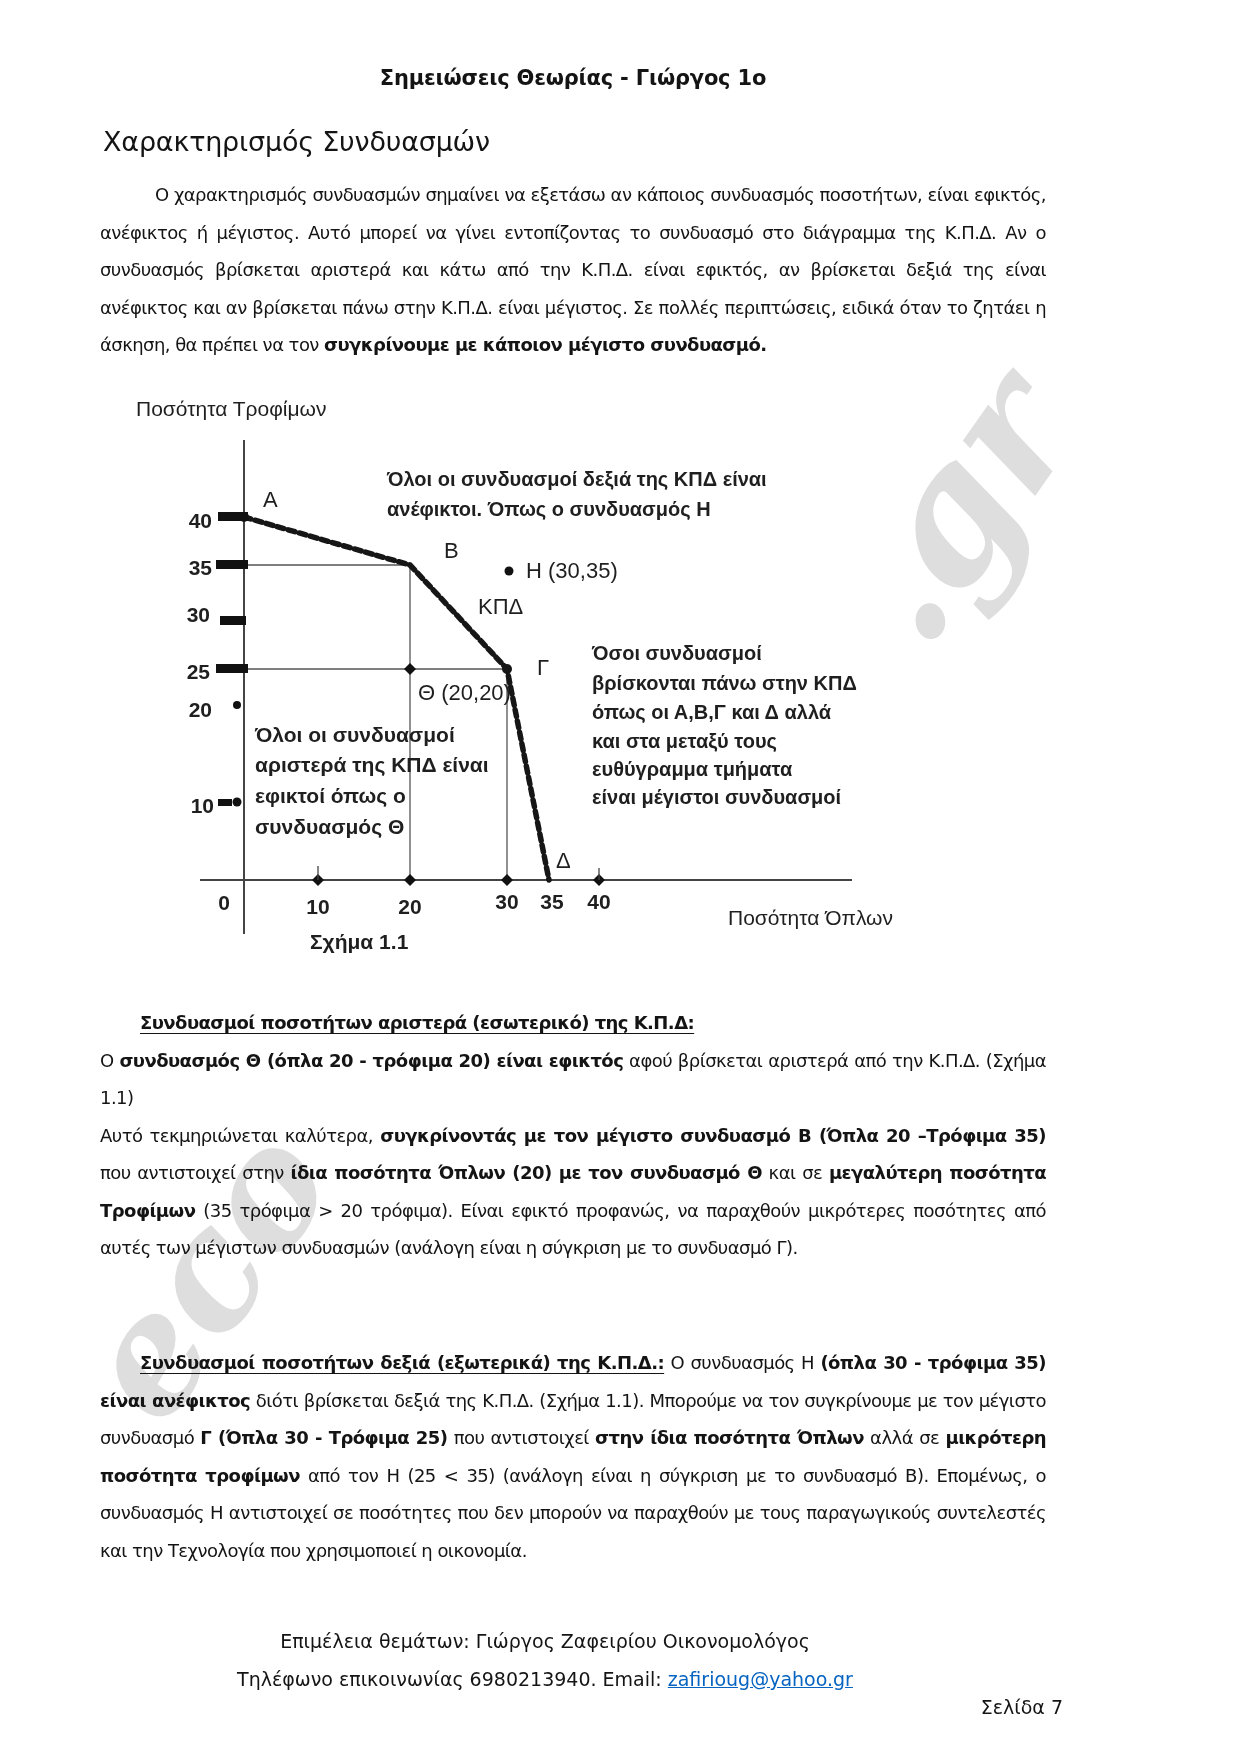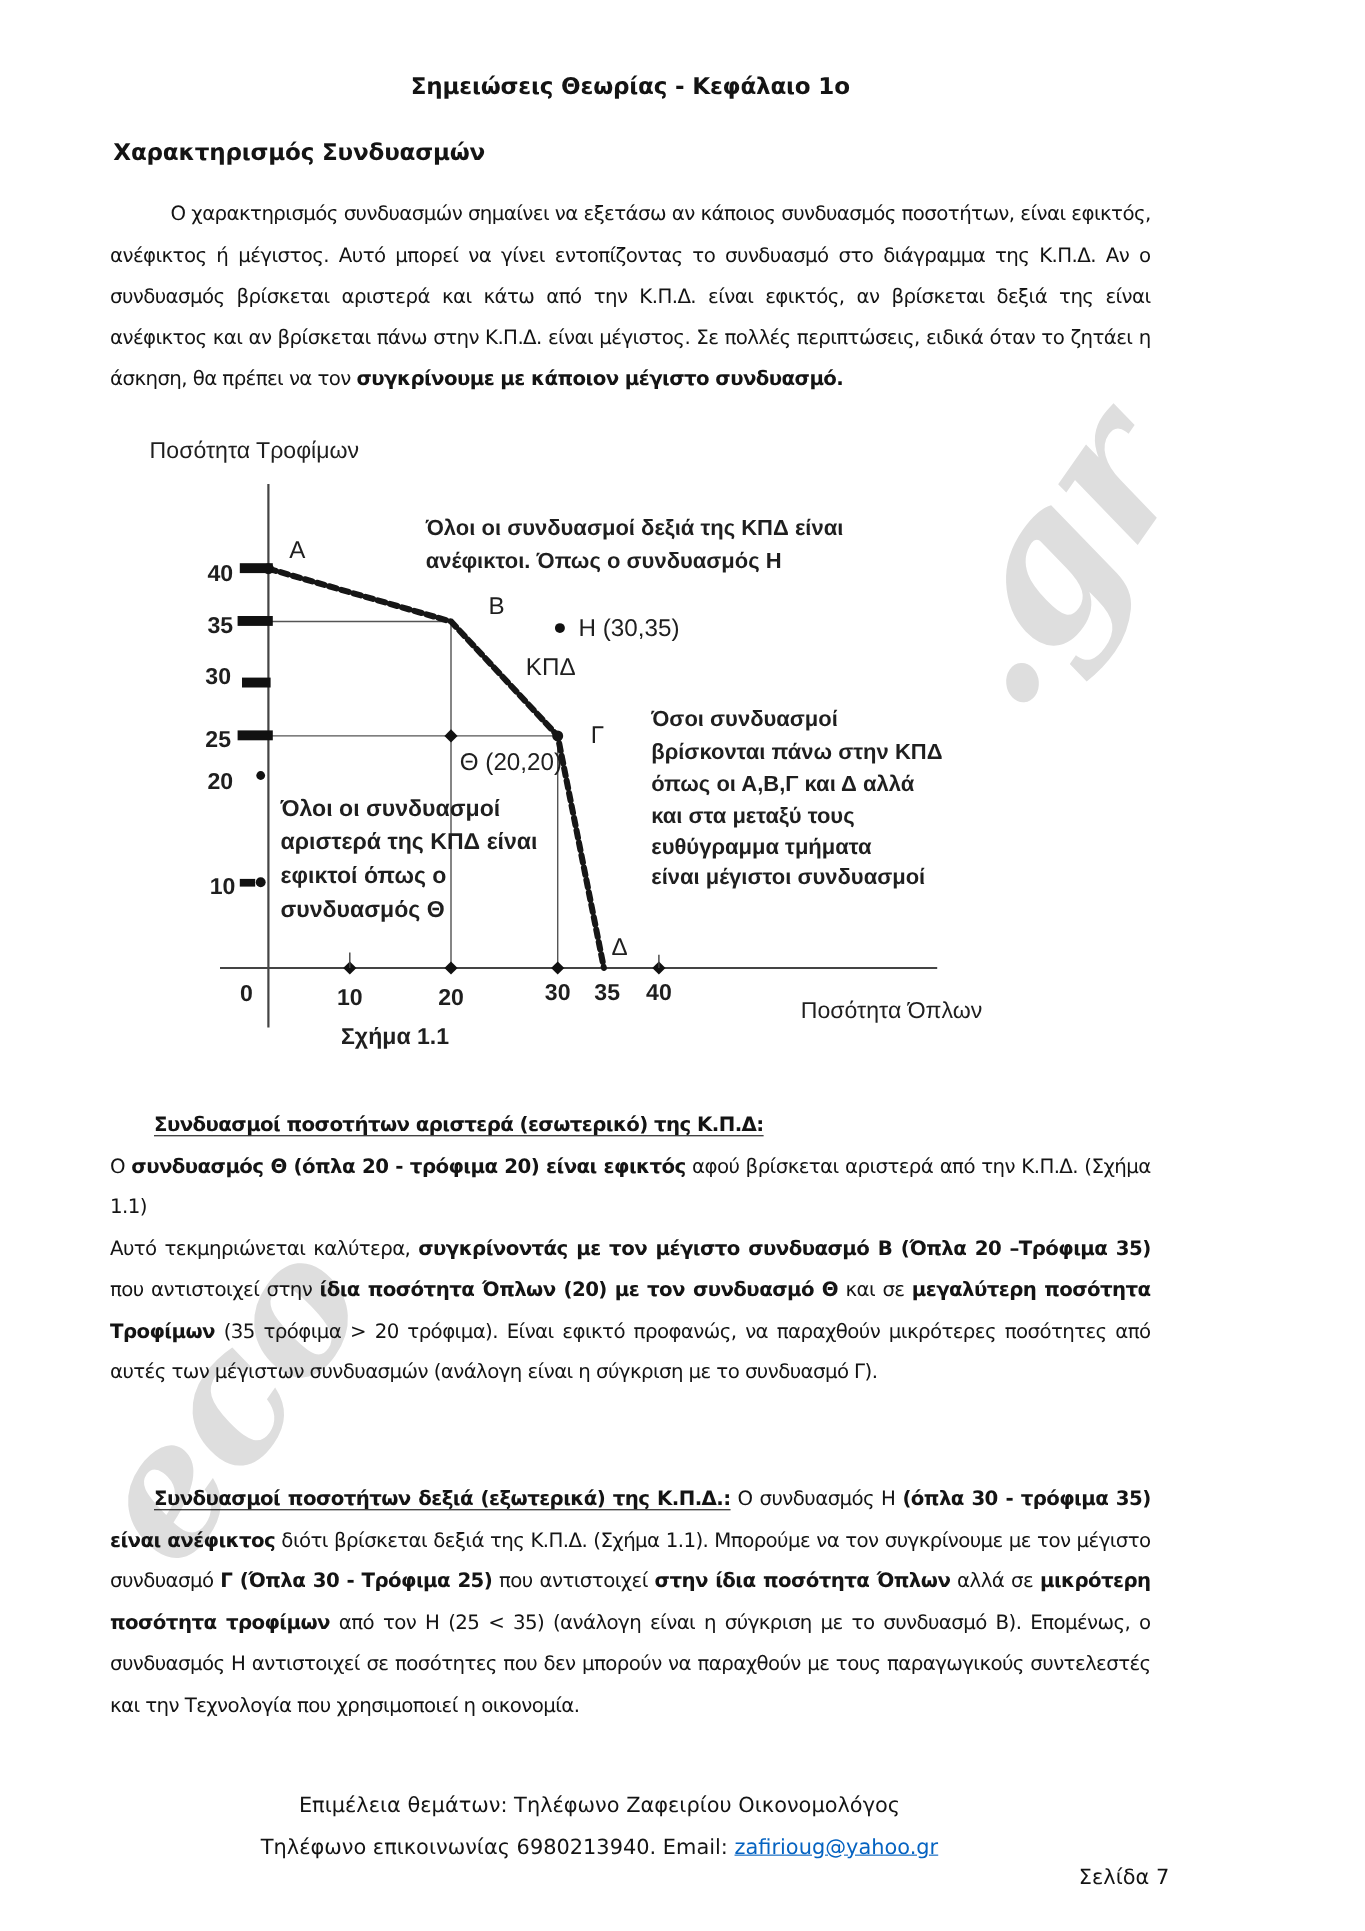--- a/index.html
+++ b/index.html
@@ -10,21 +10,21 @@
   }
   .wm{
     position:absolute;z-index:0;color:#dedede;
     font-family:"DejaVu Serif","Liberation Serif",serif;
     font-style:italic;font-weight:700;pointer-events:none;user-select:none;
   }
   .wm-gr{left:790px;top:560px;font-size:175px;transform:rotate(-55deg);transform-origin:0 0;}
   .wm-eco{left:40px;top:1345px;font-size:160px;transform:rotate(-55deg);transform-origin:0 0;}
   .block{position:absolute;z-index:1;}
   .title{top:66px;left:103px;width:940px;text-align:center;font-size:21px;font-weight:700;letter-spacing:-.2px;}
-  .h-char{top:126px;left:103px;font-size:21px;font-weight:700;letter-spacing:-.2px;}
+  .h-char{top:126px;left:103px;font-size:27px;font-weight:400;letter-spacing:-.2px;}
   .body{
     left:100px;width:946px;font-size:18px;line-height:37.5px;
     letter-spacing:-.55px;text-align:justify;margin:0;
   }
   .body p{margin:0;}
   .intro{top:176px;text-indent:55px;}
   .sec1{top:1004px;}
   .sec2{top:1344px;}
   .b{font-weight:700;}
   .u{text-decoration:underline;text-underline-offset:4px;margin-left:40px;}
@@ -41,21 +41,21 @@
   .pagenum{top:1696px;right:178px;font-size:19px;}
 </style>
 </head>
 <body>
 
 <div class="page">
 
   <div class="wm wm-eco">eco</div>
   <div class="wm wm-gr">.gr</div>
 
-  <div class="block title">Σημειώσεις Θεωρίας - Κεφάλαιο 1ο</div>
+  <div class="block title">Σημειώσεις Θεωρίας - Γιώργος 1ο</div>
   <div class="block h-char">Χαρακτηρισμός Συνδυασμών</div>
 
   <p class="block body intro"><span>Ο χαρακτηρισμός συνδυασμών σημαίνει να εξετάσω αν κάποιος συνδυασμός ποσοτήτων, είναι εφικτός, ανέφικτος ή μέγιστος. Αυτό μπορεί να γίνει εντοπίζοντας το συνδυασμό στο διάγραμμα της Κ.Π.Δ. Αν ο συνδυασμός βρίσκεται αριστερά και κάτω από την Κ.Π.Δ. είναι εφικτός, αν βρίσκεται δεξιά της είναι ανέφικτος και αν βρίσκεται πάνω στην Κ.Π.Δ. είναι μέγιστος. Σε πολλές περιπτώσεις, ειδικά όταν το ζητάει η άσκηση, θα πρέπει να τον </span><span class="b">συγκρίνουμε με κάποιον μέγιστο συνδυασμό.</span></p>
 
   <div class="figure">
     <svg width="830" height="625" viewBox="0 0 830 625">
 
       <text class="ax-label" x="36" y="74">Ποσότητα Τροφίμων</text>
       <text class="ax-label" x="628" y="583">Ποσότητα Όπλων</text>
 
@@ -140,19 +140,19 @@
     <div><span class="b u">Συνδυασμοί ποσοτήτων αριστερά (εσωτερικό) της Κ.Π.Δ:</span></div>
     <p><span>Ο </span><span class="b">συνδυασμός Θ (όπλα 20 - τρόφιμα 20) είναι εφικτός</span><span> αφού βρίσκεται αριστερά από την Κ.Π.Δ. (Σχήμα 1.1)</span></p>
     <p><span>Αυτό τεκμηριώνεται καλύτερα, </span><span class="b">συγκρίνοντάς με τον μέγιστο συνδυασμό Β (Όπλα 20 –Τρόφιμα 35)</span><span> που αντιστοιχεί στην </span><span class="b">ίδια ποσότητα Όπλων (20) με τον συνδυασμό Θ</span><span> και σε </span><span class="b">μεγαλύτερη ποσότητα Τροφίμων</span><span> (35 τρόφιμα &gt; 20 τρόφιμα). Είναι εφικτό προφανώς, να παραχθούν μικρότερες ποσότητες από αυτές των μέγιστων συνδυασμών (ανάλογη είναι η σύγκριση με το συνδυασμό Γ).</span></p>
   </div>
 
   <div class="block body sec2">
     <p><span class="b u">Συνδυασμοί ποσοτήτων δεξιά (εξωτερικά) της Κ.Π.Δ.:</span><span> Ο συνδυασμός Η </span><span class="b">(όπλα 30 - τρόφιμα 35) είναι ανέφικτος</span><span> διότι βρίσκεται δεξιά της Κ.Π.Δ. (Σχήμα 1.1). Μπορούμε να τον συγκρίνουμε με τον μέγιστο συνδυασμό </span><span class="b">Γ (Όπλα 30 - Τρόφιμα 25)</span><span> που αντιστοιχεί </span><span class="b">στην ίδια ποσότητα Όπλων</span><span> αλλά σε </span><span class="b">μικρότερη ποσότητα τροφίμων</span><span> από τον Η (25 &lt; 35) (ανάλογη είναι η σύγκριση με το συνδυασμό Β). Επομένως, ο συνδυασμός Η αντιστοιχεί σε ποσότητες που δεν μπορούν να παραχθούν με τους παραγωγικούς συντελεστές και την Τεχνολογία που χρησιμοποιεί η οικονομία.</span></p>
   </div>
 
   <div class="block credits">
-    <div>Επιμέλεια θεμάτων: Τηλέφωνο Ζαφειρίου Οικονομολόγος</div>
+    <div>Επιμέλεια θεμάτων: Γιώργος Ζαφειρίου Οικονομολόγος</div>
     <div><span>Τηλέφωνο επικοινωνίας 6980213940. Email: </span><a class="email" href="#">zafirioug@yahoo.gr</a></div>
   </div>
 
   <div class="block pagenum">Σελίδα 7</div>
 
 </div>
 
 </body></html>

